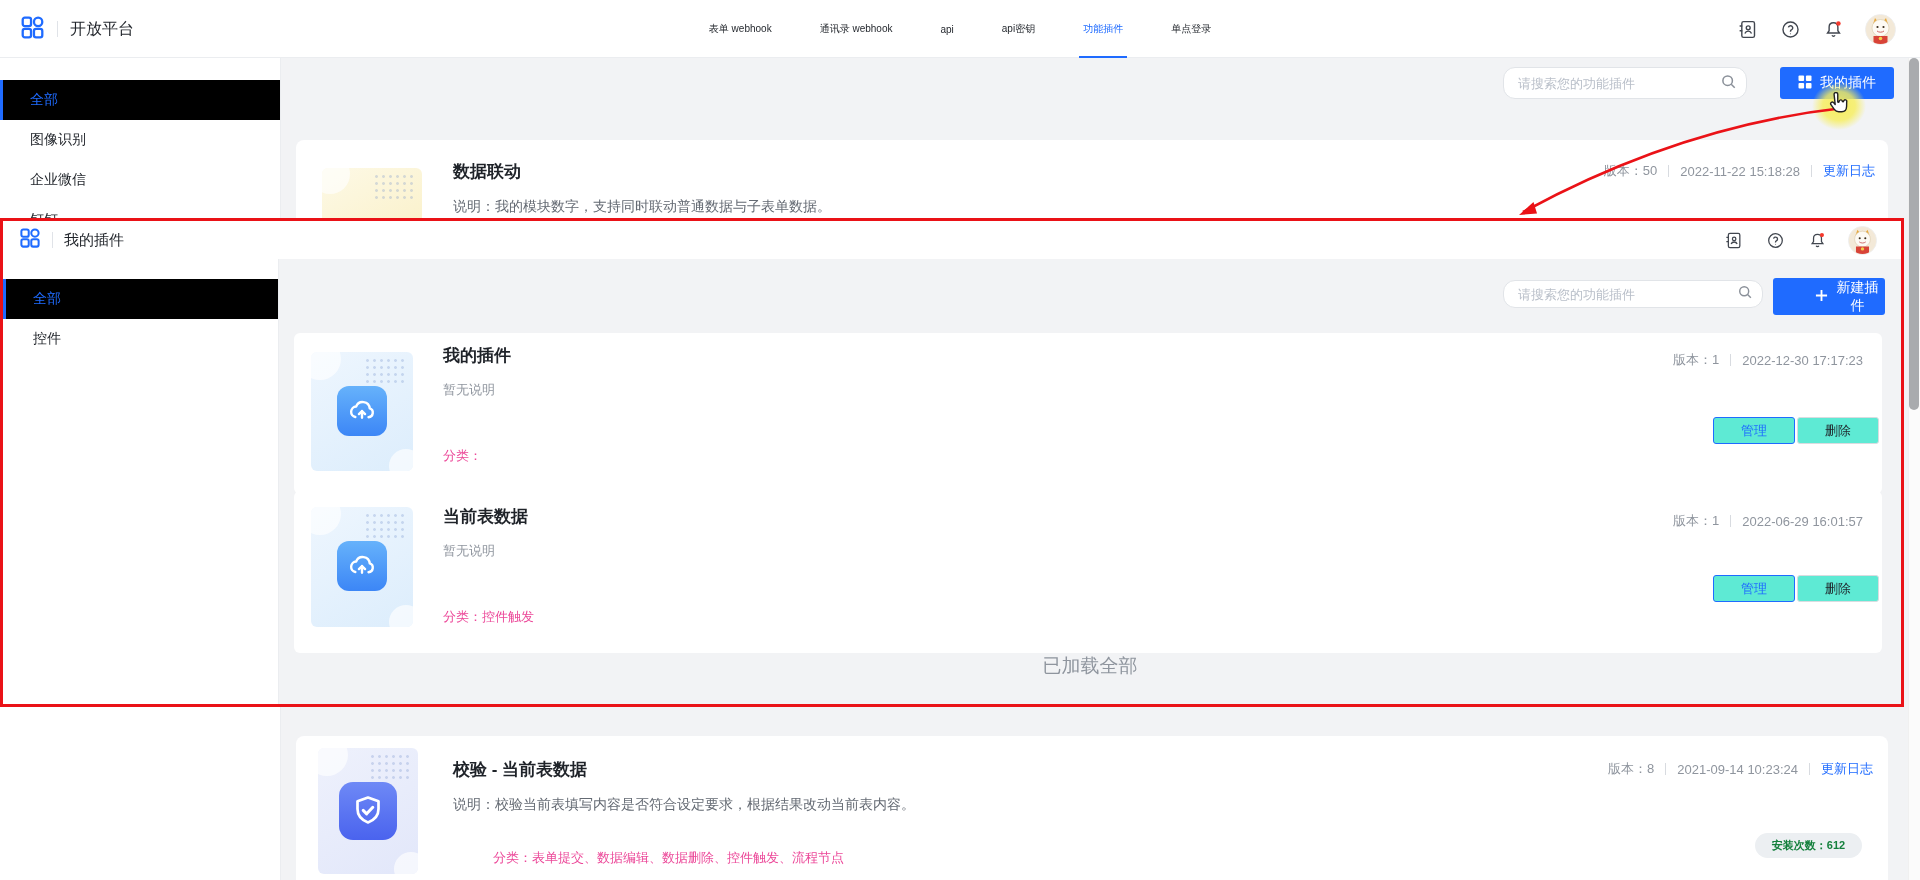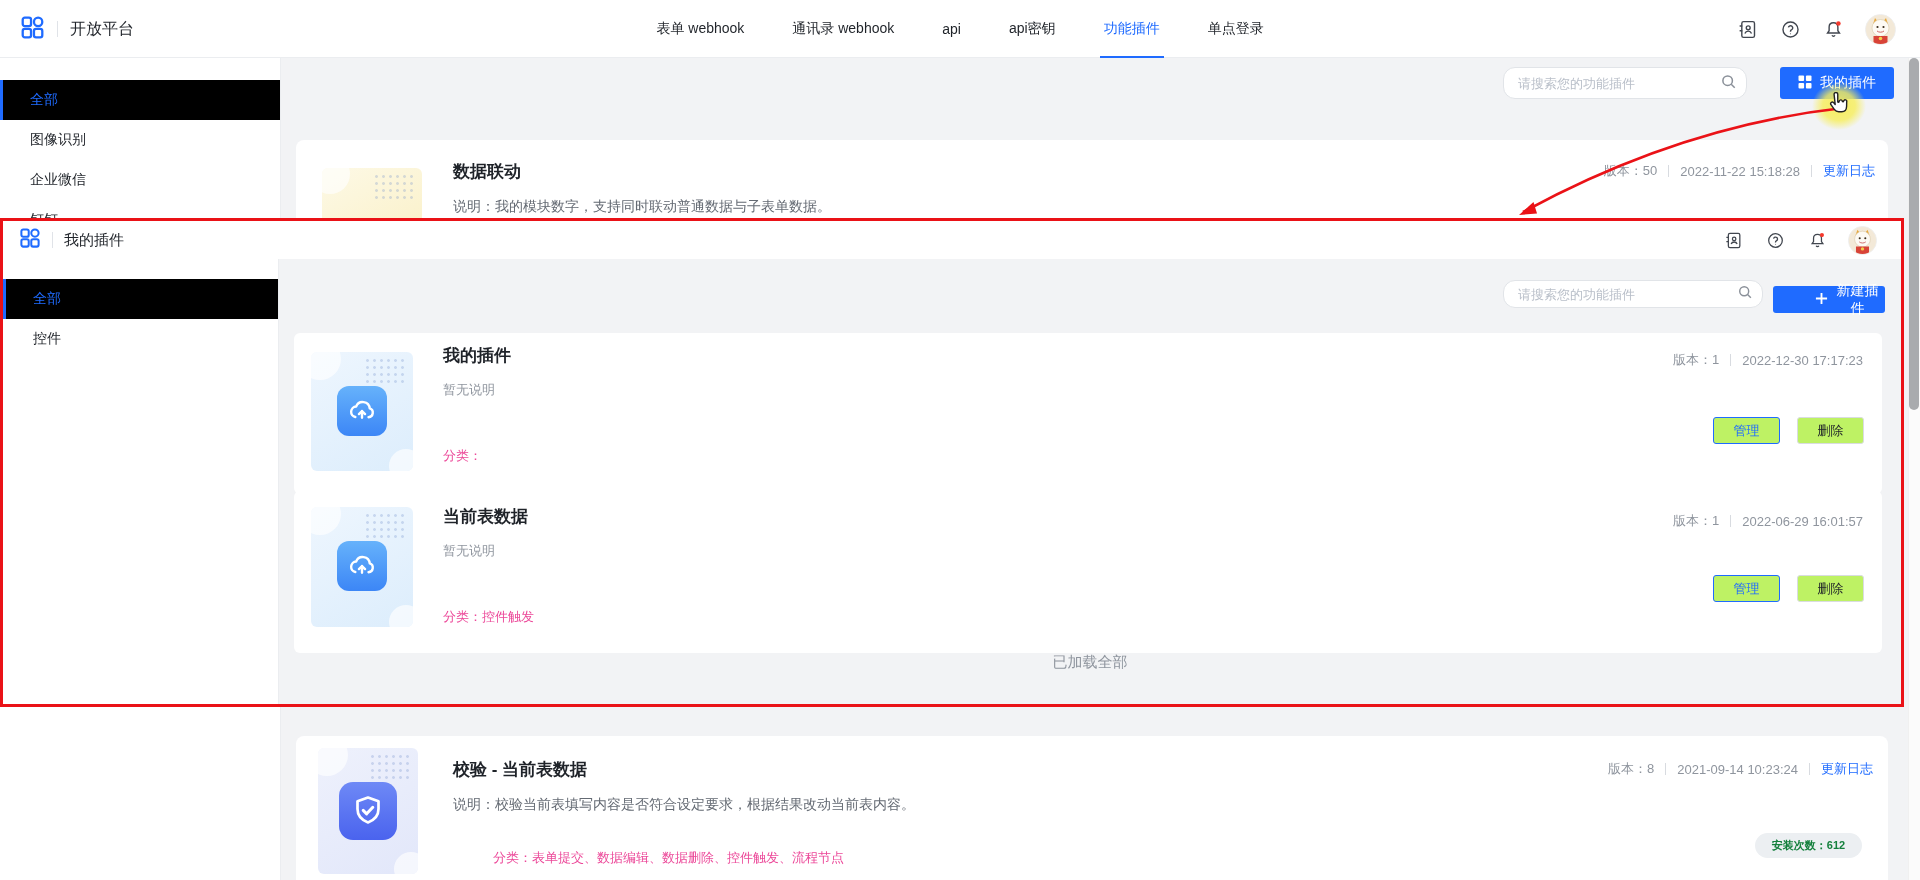--- a/index.html
+++ b/index.html
@@ -8,21 +8,21 @@
     font-family:"Liberation Sans","DejaVu Sans",sans-serif;
     background:#fff;color:#1f2329;
   }
 
   
   .topbar{position:absolute;left:0;top:0;width:1920px;height:58px;background:#fff;border-bottom:1px solid #ebedf0;box-sizing:border-box;z-index:3;}
   .brand-wrap{position:absolute;left:20px;top:0;height:58px;display:flex;align-items:center;gap:12px;}
   .brand-divider{width:1px;height:16px;background:#e0e3e8;}
   .brand-title{font-size:16px;font-weight:500;color:#1f2329;}
   .nav{position:absolute;left:0;right:0;top:0;height:58px;display:flex;justify-content:center;align-items:stretch;gap:48px;}
-  .nav-item{display:flex;align-items:center;font-size:14px;color:#1f2329;cursor:pointer;position:relative;}
+  .nav-item{display:flex;align-items:center;font-size:10px;color:#1f2329;cursor:pointer;position:relative;}
   .nav-item.active{color:#1f6bff;}
   .nav-item.active::after{content:"";position:absolute;left:-4px;right:-4px;bottom:0;height:2px;background:#1f6bff;}
   .top-icons{position:absolute;right:24px;top:0;height:58px;display:flex;align-items:center;gap:21px;}
   .ticon{width:22px;height:22px;display:flex;align-items:center;justify-content:center;position:relative;}
   .avatar{width:29px;height:29px;border-radius:50%;overflow:hidden;border:1px solid #eee;background:#f6efe4;}
 
   
   .sidebar{position:absolute;left:0;top:58px;width:281px;bottom:0;background:#fff;border-right:1px solid #ebedf0;box-sizing:border-box;z-index:2;padding-top:22px;}
   .side-item{height:40px;display:flex;align-items:center;padding-left:30px;font-size:14px;color:#1f2329;cursor:pointer;}
   .side-item.active{background:#000000;color:#1f6bff;box-shadow:inset 3px 0 0 #1f6bff;}
@@ -46,34 +46,34 @@
   .appicon-blue{background:linear-gradient(180deg,#66b2fb,#3c86f6);border-radius:12px;}
   .appicon-indigo{background:linear-gradient(180deg,#6e89f6,#4a63ee);border-radius:14px;}
 
   .card-title{position:absolute;font-size:17px;font-weight:bold;color:#1f2329;}
   .card-desc{position:absolute;font-size:14px;color:#646a73;}
   .card-cat{position:absolute;font-size:13px;color:#ec4899;}
   .meta{position:absolute;display:flex;align-items:center;gap:11px;font-size:13px;color:#8f959e;}
   .meta .sep{width:1px;height:12px;background:#d8dbe0;}
   .meta .link{color:#1f6bff;cursor:pointer;}
 
-  .pill-btn{position:absolute;width:67px;height:27px;border-radius:3px;background:#bef264;font-size:13px;display:flex;align-items:center;justify-content:center;cursor:pointer;box-sizing:border-box;font-family:inherit;}
+  .pill-btn{position:absolute;width:82px;height:27px;border-radius:3px;background:#5eead4;font-size:13px;display:flex;align-items:center;justify-content:center;cursor:pointer;box-sizing:border-box;font-family:inherit;}
   .pill-manage{border:1px solid #1f6bff;color:#1f6bff;}
   .pill-delete{border:1px solid #d9dce0;color:#1f2329;}
 
   
   .overlay{position:absolute;left:0;top:218px;width:1904px;height:489px;background:#fff;border:3px solid #ea1217;box-sizing:border-box;z-index:10;}
   .ov-header{position:absolute;left:0;top:0;right:0;height:38px;background:#fff;border-bottom:1px solid #f0f1f2;}
   .ov-brand{position:absolute;left:16px;top:0;height:38px;display:flex;align-items:center;gap:11px;}
   .ov-brand .brand-title{font-size:15px;}
   .ov-icons{position:absolute;right:24px;top:0;height:38px;display:flex;align-items:center;gap:20px;}
   .ov-sidebar{position:absolute;left:0;top:38px;width:276px;bottom:0;background:#fff;border-right:1px solid #ebedf0;box-sizing:border-box;padding-top:20px;}
   .ov-content{position:absolute;left:276px;top:38px;right:0;bottom:0;background:#f2f3f5;}
   .ov-card{position:absolute;left:291px;width:1588px;background:#fff;border-radius:6px;}
-  .loaded-all{position:absolute;left:276px;right:0;top:432px;text-align:center;font-size:15px;color:#8f959e;}
+  .loaded-all{position:absolute;left:276px;right:0;top:432px;text-align:center;font-size:19px;color:#8f959e;}
 
   .badge{position:absolute;background:#eceff2;border-radius:13px;font-size:11px;color:#15803d;display:flex;align-items:center;justify-content:center;font-weight:bold;}
 
   
   .annot{position:absolute;left:0;top:0;width:1920px;height:880px;z-index:30;pointer-events:none;}
   .hl{position:absolute;left:1812px;top:82px;width:54px;height:48px;border-radius:50%;z-index:25;
       background:radial-gradient(closest-side,rgba(247,238,90,.95) 0%,rgba(247,238,90,.8) 60%,rgba(247,238,90,0) 100%);}
   .cursor{position:absolute;left:1824px;top:92px;z-index:31;}
 
   
@@ -261,21 +261,21 @@
   <div class="search-box" style="left:1500px;top:59px;width:260px;height:28px;">
     <input type="text" placeholder="请搜索您的功能插件" style="">
     <span>
       <svg width="16" height="16" viewBox="0 0 20 20" fill="none" stroke="#8a9099" stroke-width="1.8">
         <circle cx="9" cy="9" r="5.6"></circle>
           <path d="M13.2 13.2L17.3 17.3"></path>
       </svg>
     </span>
   </div>
 
-  <button class="blue-btn" style="left:1770px;top:65px;width:112px;height:27px;padding-left:42px;">
+  <button class="blue-btn" style="left:1770px;top:57px;width:112px;height:37px;padding-left:42px;">
     <span>
       <svg width="13" height="13" viewBox="0 0 14 14" stroke="#fff" stroke-width="2" fill="none">
         <path d="M7 1v12M1 7h12"></path>
       </svg>
     </span>
     <span>新建插件</span>
   </button>
 
   <div class="ov-card" style="top:112px;height:161px;">
     <div class="tile tile-blue" style="left:17px;top:19px;width:102px;height:119px;">

